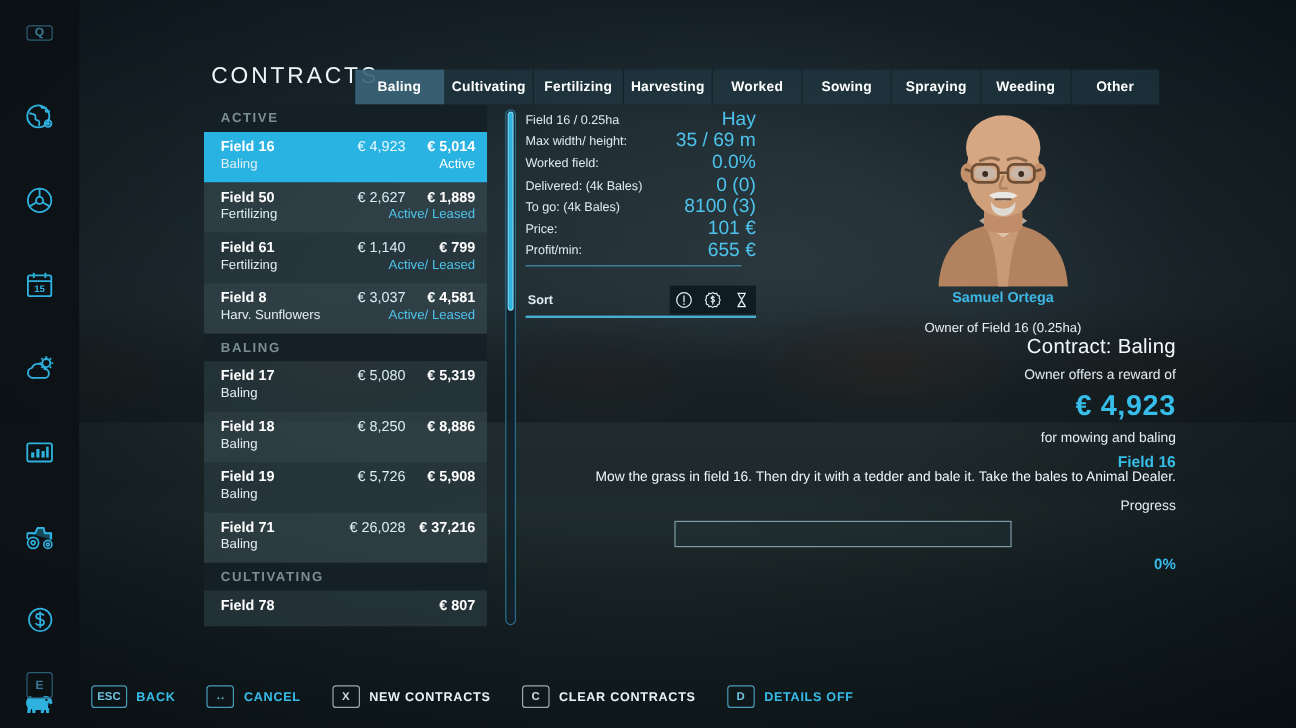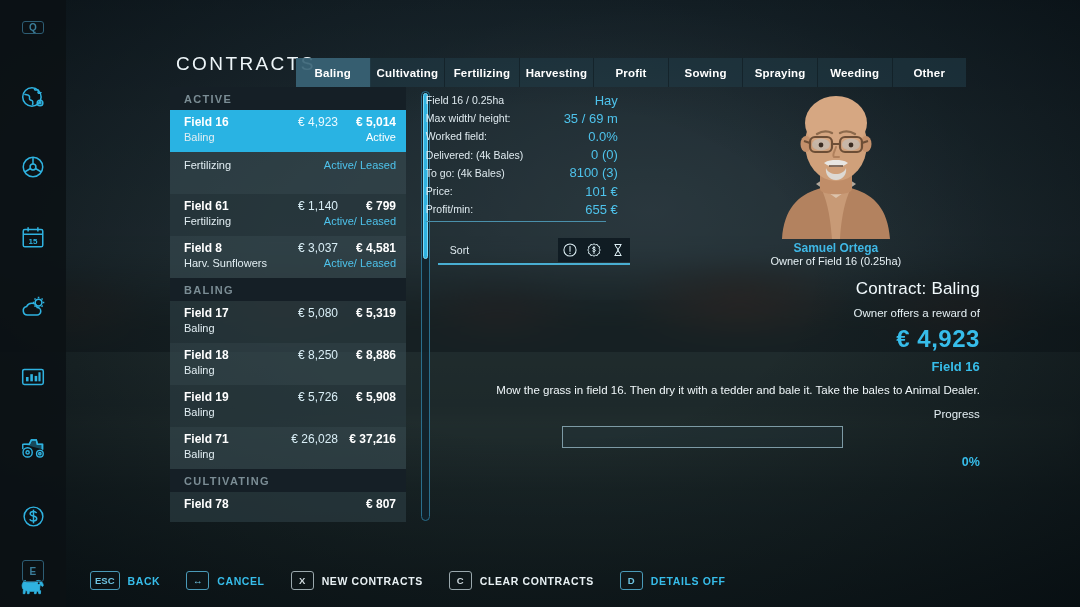--- a/index.html
+++ b/index.html
@@ -124,61 +124,61 @@
   }
   .sb-thumb {
     position: absolute; left: 1px; top: 1px; width: 5px; height: 166px;
     border-radius: 4px; background: #2fb2e0; border: 1px solid #7fd8f4;
   }
 
   
   .detail { position: relative; width: 554px; height: 438px; margin-left: 20px; }
 
   .stats {
-    position: absolute; left: 0; top: 4px; width: 192px;
+    position: absolute; left: 12px; top: 4px; width: 192px;
   }
   .stat { display: flex; justify-content: space-between; height: 18.2px; align-items: center; }
   .s-lab { color: #dfeaef; font-size: 10.5px; }
-  .s-val { color: #4ec3ec; font-size: 13px; }
+  .s-val { color: #4ec3ec; font-size: 16px; }
   .sort-sep { width: 180px; height: 1px; background: #4a90ab; margin-top: 3px; }
   .sortbar {
     position: absolute; left: 12px; top: 150px; width: 192px; height: 26px;
     display: flex; align-items: center;
   }
-  .sort-lab { color: #dfeaef; font-size: 10.5px; margin-left: 12px; flex: 1; }
+  .sort-lab { color: #dfeaef; font-size: 10.5px; margin-left: 2px; flex: 1; font-weight: bold; }
   .sort-icons { display: flex; background: rgba(14,26,33,.9); height: 24px; }
   .sort-ic {
     width: 24px; height: 24px; display: flex; align-items: center; justify-content: center;
   }
   .sortbar-underline {
     position: absolute; left: 12px; top: 176px; width: 192px; height: 1.5px; background: #49aed2;
   }
 
   
   .portrait { position: absolute; left: 270px; top: 2px; width: 280px; text-align: center; }
   .p-img { width: 280px; height: 150px; position: relative; overflow: hidden; }
   .p-name { color: #3fb8e6; font-size: 12px; font-weight: bold; margin-top: 2px; }
-  .p-sub { color: #e6f0f4; font-size: 11px; margin-top: 0; text-align: center; }
+  .p-sub { color: #e6f0f4; font-size: 11px; margin-top: 13px; text-align: center; }
 
   .contract-block { position: absolute; left: 0; top: 192px; width: 554px; text-align: right; }
   .c-title { color: #f2fafd; font-size: 17px; letter-spacing: .2px; }
   .c-offer { color: #e4eff3; font-size: 11.5px; margin-top: 8px; }
   .c-reward { color: #37bdea; font-size: 24px; font-weight: bold; margin-top: 6px; letter-spacing: .5px; }
   .c-for { color: #e4eff3; font-size: 11.5px; margin-top: 6px; }
   .c-field { color: #37bdea; font-size: 13px; font-weight: bold; margin-top: 6px; }
-  .c-desc { color: #f0f7fa; font-size: 11.5px; margin-top: 10px; }
+  .c-desc { color: #f0f7fa; font-size: 11.5px; }
   .c-prog-lab { color: #e4eff3; font-size: 11.5px; margin-top: 12px; }
   .c-prog-bar {
     width: 281px; height: 22px; margin: 6px auto 0;
     border: 1px solid #7d9aa5; background: rgba(40,60,68,.25);
   }
   .c-prog-val { color: #37bdea; font-size: 12.5px; font-weight: bold; margin-top: 7px; }
 
   
-  .footer { position: absolute; left: 90px; bottom: 17px; display: flex; align-items: center; }
+  .footer { position: absolute; left: 76px; bottom: 17px; display: flex; align-items: center; }
   .f-item { display: flex; align-items: center; margin-right: 26px; }
   .f-key {
     min-width: 23px; height: 19px; padding: 0 4px; border: 1.3px solid #4a9ab8; border-radius: 3px;
     color: #6fc4e2; font-size: 9.5px; font-weight: bold;
     display: flex; align-items: center; justify-content: center; margin-right: 8px;
   }
   .f-key.grey { border-color: #9aa8ad; color: #cfd9dd; }
   .f-lab { color: #37bdea; font-size: 10.5px; font-weight: bold; letter-spacing: .6px; }
   .f-lab.white { color: #e9f1f4; }
 </style>
@@ -319,21 +319,21 @@
 
   <div class="panel">
 
     <div class="panel-head">
       <div class="title">CONTRACTS</div>
       <div class="tabs">
           <div class="tab active">Baling</div>
           <div class="tab">Cultivating</div>
           <div class="tab">Fertilizing</div>
           <div class="tab">Harvesting</div>
-          <div class="tab">Profit</div>
+          <div class="tab">Worked</div>
           <div class="tab">Sowing</div>
           <div class="tab">Spraying</div>
           <div class="tab">Weeding</div>
           <div class="tab">Other</div>
         </div>
     </div>
 
     <div class="panel-body">
 
       <div class="list-wrap">
@@ -344,20 +344,25 @@
                 <span class="r-name">Field 16</span>
                 <span class="r-val1">€ 4,923</span>
                 <span class="r-val2">€ 5,014</span>
               </div>
               <div class="row-bot">
                 <span class="r-type">Baling</span>
                 <span class="r-state">Active</span>
               </div>
             </div>
             <div class="row alt">
+              <div class="row-top">
+                <span class="r-name">Field 50</span>
+                <span class="r-val1">€ 2,627</span>
+                <span class="r-val2">€ 1,889</span>
+              </div>
               <div class="row-bot">
                 <span class="r-type">Fertilizing</span>
                 <span class="r-state">Active/ Leased</span>
               </div>
             </div>
             <div class="row">
               <div class="row-top">
                 <span class="r-name">Field 61</span>
                 <span class="r-val1">€ 1,140</span>
                 <span class="r-val2">€ 799</span>
@@ -547,20 +552,21 @@
             </svg>
           </div>
           <div class="p-name">Samuel Ortega</div>
           <div class="p-sub">Owner of Field 16 (0.25ha)</div>
         </div>
 
         <div class="contract-block">
           <div class="c-title">Contract: Baling</div>
           <div class="c-offer">Owner offers a reward of</div>
           <div class="c-reward">€ 4,923</div>
+          <div class="c-for">for mowing and baling</div>
           <div class="c-field">Field 16</div>
           <div class="c-desc">Mow the grass in field 16. Then dry it with a tedder and bale it. Take the bales to Animal Dealer.</div>
           <div class="c-prog-lab">Progress</div>
           <div class="c-prog-bar">
             <div id="prog-fill" style="height: 100%; background: rgb(41, 179, 227); width: 0%;"></div>
           </div>
           <div class="c-prog-val">0%</div>
         </div>
 
       </div>

